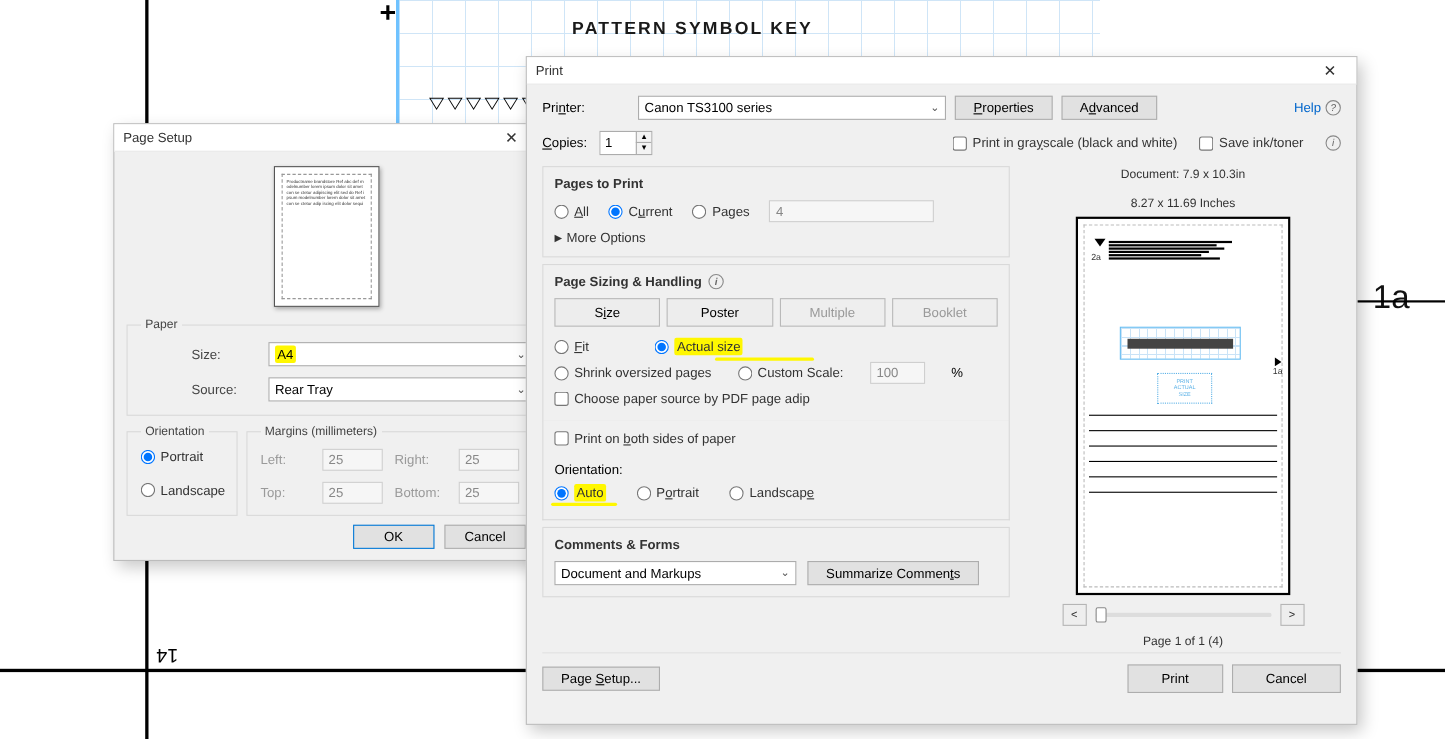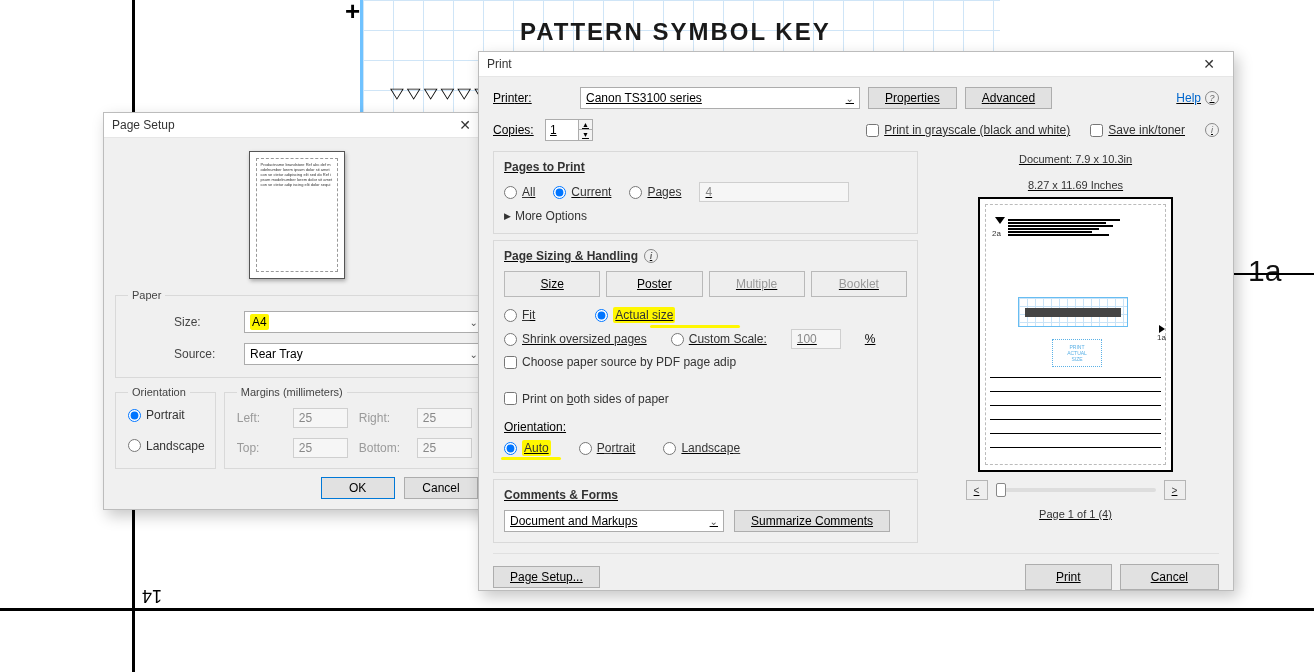--- a/index.html
+++ b/index.html
@@ -27,21 +27,21 @@
     border-left: 3px solid #6fc2ff;
     border-bottom: 3px solid #6fc2ff;
     background:
       repeating-linear-gradient(to right, #cfe5f7 0, #cfe5f7 1px, transparent 1px, transparent 30px),
       repeating-linear-gradient(to bottom, #cfe5f7 0, #cfe5f7 1px, transparent 1px, transparent 30px);
   }
   .bg-title {
     position: absolute;
     top: 18px;
     left: 520px;
-    font-size: 24px;
+    font-size: 16px;
     font-weight: 700;
     letter-spacing: 2px;
     color: #1a1a1a;
   }
   .bg-plus {
     position: absolute;
     top: -4px;
     left: 345px;
     font-size: 26px;
     font-weight: 700;
@@ -203,21 +203,21 @@
   .ps-row label.inline { min-width:70px; font-size:12px; }
   .margins-grid { display:grid; grid-template-columns: 50px 60px 52px 60px; gap:10px 6px; align-items:center; color:#9a9a9a; }
   .ps-buttons { text-align:right; padding-top:8px; }
 
   
   .print-dlg {
     top: 51px;
     left: 478px;
     width: 756px;
   }
-  .pr-body { padding: 10px 14px 0; text-decoration: underline; }
+  .pr-body { padding: 10px 14px 28px; }
   .pr-row { display:flex; align-items:center; margin-bottom:10px; gap:8px; flex-wrap:wrap; }
   .pr-row .dropdown { width: 280px; margin-left: 35px; }
   .spinner {
     display:inline-flex;
     border:1px solid #acacac;
     height:22px;
   }
   .spinner input { border:none; width:32px; padding:0 4px; font-size:12px; }
   .spinner .sp-btns { display:flex; flex-direction:column; }
   .spinner .sp-btns span {
@@ -265,21 +265,21 @@
     background:#ededed;
     cursor:pointer;
   }
   .tab-btn.disabled { color:#999; background:#eee; cursor:default; }
 
   .preview-panel { text-align:center; font-size:11px; color:#333; }
   .doc-info { margin-bottom:14px; margin-top:2px; }
   .paper-dims { margin-bottom:6px; }
   .page-preview {
     width: 195px;
-    height: 275px;
+    height: 344px;
     border:2px solid #000;
     margin:4px auto 8px;
     background:#fff;
     position:relative;
     overflow:hidden;
     padding:10px 12px;
   }
   .page-preview .inner-dash {
     position:absolute; top:5px;left:5px;right:5px;bottom:5px;
     border:1px dashed #bbb;

